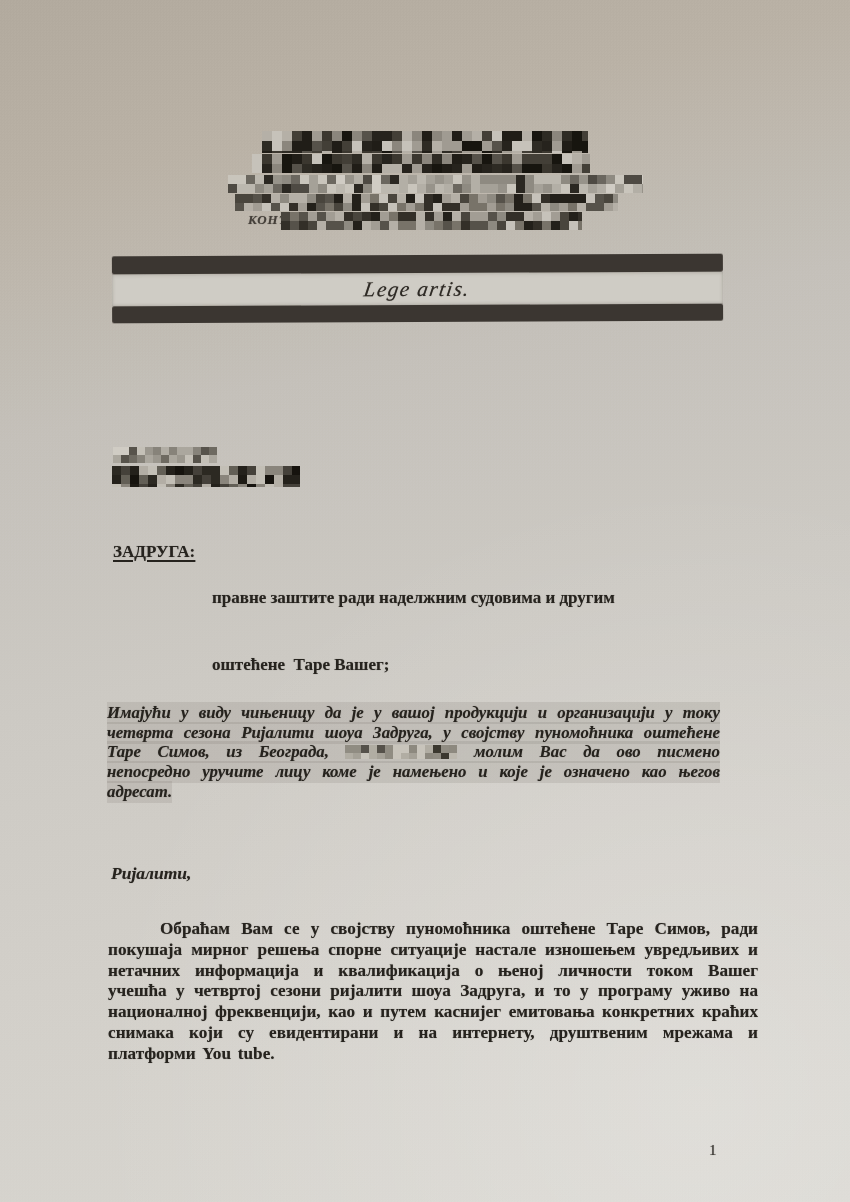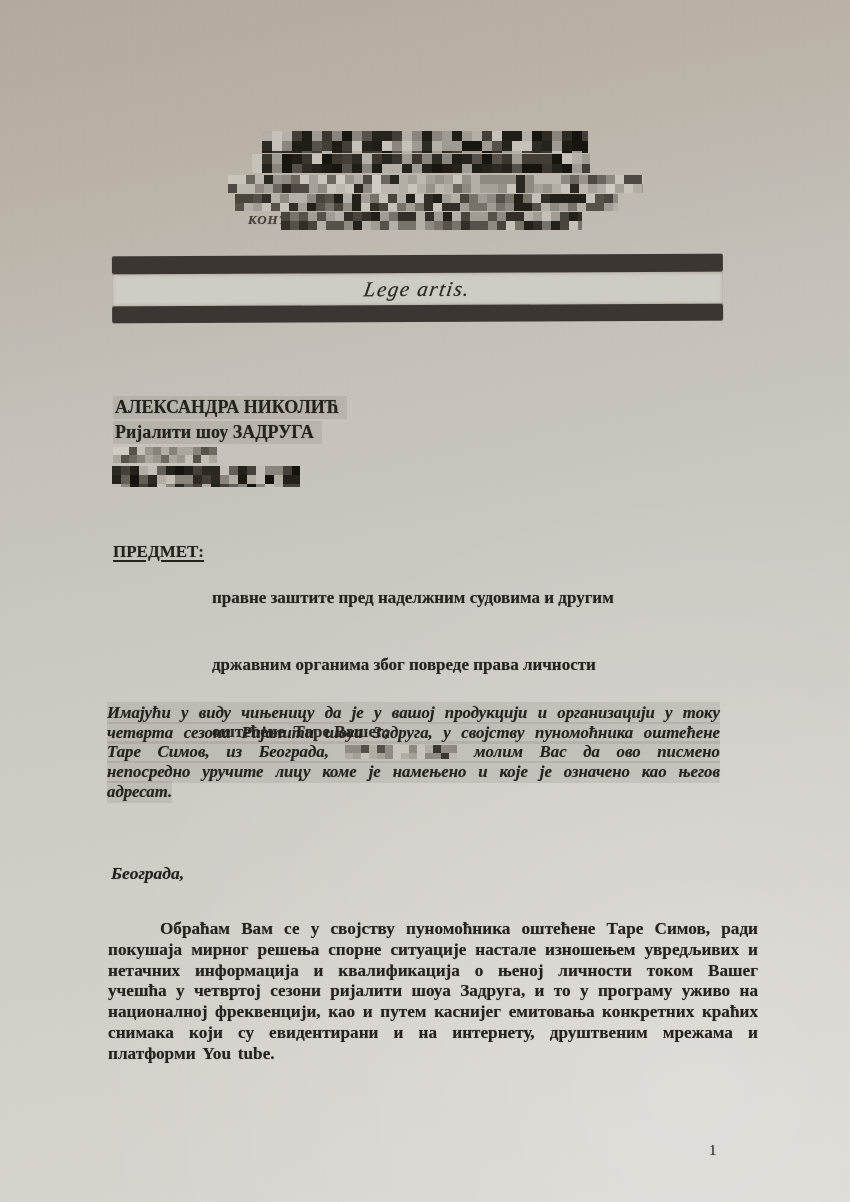--- a/index.html
+++ b/index.html
@@ -515,28 +515,20 @@
     </div>
 
     <div class="banner">
       <div class="bar bar-top"></div>
       <div class="strip">
         <span class="motto">Lege artis.</span>
       </div>
       <div class="bar bar-bottom"></div>
     </div>
 
-    <div class="recipient">
-      <div>
-        <span class="hl">АЛЕКСАНДРА НИКОЛИЋ</span>
-      </div>
-      <div>
-        <span class="hl">Ријалити шоу ЗАДРУГА</span>
-      </div>
-    </div>
     <div class="mosaic addr-r1">
         <i style="left: 0px; top: 0px; width: 8px; height: 8px; background: rgb(208, 204, 196);"></i>
         <i style="left: 8px; top: 0px; width: 8px; height: 8px; background: rgb(208, 204, 196);"></i>
         <i style="left: 16px; top: 0px; width: 8px; height: 8px; background: rgb(87, 83, 75);"></i>
         <i style="left: 24px; top: 0px; width: 8px; height: 8px; background: rgb(196, 192, 183);"></i>
         <i style="left: 32px; top: 0px; width: 8px; height: 8px; background: rgb(155, 151, 142);"></i>
         <i style="left: 40px; top: 0px; width: 8px; height: 8px; background: rgb(135, 131, 122);"></i>
         <i style="left: 48px; top: 0px; width: 8px; height: 8px; background: rgb(177, 173, 164);"></i>
         <i style="left: 56px; top: 0px; width: 8px; height: 8px; background: rgb(135, 131, 122);"></i>
         <i style="left: 64px; top: 0px; width: 8px; height: 8px; background: rgb(171, 167, 158);"></i>
@@ -618,30 +610,29 @@
         <i style="left: 126px; top: 18px; width: 9px; height: 9px; background: rgb(138, 133, 124);"></i>
         <i style="left: 135px; top: 18px; width: 9px; height: 9px; background: rgb(22, 19, 14);"></i>
         <i style="left: 144px; top: 18px; width: 9px; height: 9px; background: rgb(138, 133, 124);"></i>
         <i style="left: 153px; top: 18px; width: 9px; height: 9px; background: rgb(195, 191, 182);"></i>
         <i style="left: 162px; top: 18px; width: 9px; height: 9px; background: rgb(179, 174, 165);"></i>
         <i style="left: 171px; top: 18px; width: 9px; height: 9px; background: rgb(69, 65, 58);"></i>
         <i style="left: 180px; top: 18px; width: 9px; height: 9px; background: rgb(69, 65, 58);"></i>
       </div>
 
     <div class="subject">
-      <span class="subject-label">ПРЕДМЕТ:</span>
+      <span class="subject-label">ЗАДРУГА:</span>
       <div class="subject-lines">
-        <div class="subject-line">правне заштите пред наделжним судовима и другим</div>
-        <div class="subject-line">државним органима због повреде права личности</div>
+        <div class="subject-line">правне заштите ради наделжним судовима и другим</div>
         <div class="subject-line">оштећене  Таре Вашег;</div>
       </div>
     </div>
 
     <p class="intro"><span class="hl-i"><span>Имајући у виду чињеницу да је у вашој продукцији и организацији у току четврта сезона Ријалити шоуа Задруга, у својству пуномоћника оштећене Таре Симов, из Београда,</span> <span class="mosaic inline-redact"><i style="left: 0px; top: 0px; width: 8px; height: 8px; background: rgb(144, 140, 130);"></i><i style="left: 8px; top: 0px; width: 8px; height: 8px; background: rgb(144, 140, 130);"></i><i style="left: 16px; top: 0px; width: 8px; height: 8px; background: rgb(85, 81, 74);"></i><i style="left: 24px; top: 0px; width: 8px; height: 8px; background: rgb(177, 173, 163);"></i><i style="left: 32px; top: 0px; width: 8px; height: 8px; background: rgb(85, 81, 74);"></i><i style="left: 40px; top: 0px; width: 8px; height: 8px; background: rgb(144, 140, 130);"></i><i style="left: 48px; top: 0px; width: 8px; height: 8px; background: rgb(200, 196, 187);"></i><i style="left: 56px; top: 0px; width: 8px; height: 8px; background: rgb(200, 196, 187);"></i><i style="left: 64px; top: 0px; width: 8px; height: 8px; background: rgb(141, 137, 127);"></i><i style="left: 72px; top: 0px; width: 8px; height: 8px; background: rgb(200, 196, 187);"></i><i style="left: 80px; top: 0px; width: 8px; height: 8px; background: rgb(177, 173, 163);"></i><i style="left: 88px; top: 0px; width: 8px; height: 8px; background: rgb(59, 56, 47);"></i><i style="left: 96px; top: 0px; width: 8px; height: 8px; background: rgb(144, 140, 130);"></i><i style="left: 104px; top: 0px; width: 8px; height: 8px; background: rgb(141, 137, 127);"></i><i style="left: 0px; top: 8px; width: 8px; height: 8px; background: rgb(177, 173, 163);"></i><i style="left: 8px; top: 8px; width: 8px; height: 8px; background: rgb(165, 161, 151);"></i><i style="left: 16px; top: 8px; width: 8px; height: 8px; background: rgb(200, 196, 187);"></i><i style="left: 24px; top: 8px; width: 8px; height: 8px; background: rgb(177, 173, 163);"></i><i style="left: 32px; top: 8px; width: 8px; height: 8px; background: rgb(165, 161, 151);"></i><i style="left: 40px; top: 8px; width: 8px; height: 8px; background: rgb(144, 140, 130);"></i><i style="left: 48px; top: 8px; width: 8px; height: 8px; background: rgb(200, 196, 187);"></i><i style="left: 56px; top: 8px; width: 8px; height: 8px; background: rgb(177, 173, 163);"></i><i style="left: 64px; top: 8px; width: 8px; height: 8px; background: rgb(165, 161, 151);"></i><i style="left: 72px; top: 8px; width: 8px; height: 8px; background: rgb(200, 196, 187);"></i><i style="left: 80px; top: 8px; width: 8px; height: 8px; background: rgb(141, 137, 127);"></i><i style="left: 88px; top: 8px; width: 8px; height: 8px; background: rgb(144, 140, 130);"></i><i style="left: 96px; top: 8px; width: 8px; height: 8px; background: rgb(59, 56, 47);"></i><i style="left: 104px; top: 8px; width: 8px; height: 8px; background: rgb(188, 184, 174);"></i></span> <span>молим Вас да ово писмено непосредно уручите лицу коме је намењено и које је означено као његов адресат.</span></span></p>
 
-    <p class="salutation">Београда,</p>
+    <p class="salutation">Ријалити,</p>
 
     <p class="bodytext">Обраћам Вам се у својству пуномоћника оштећене Таре Симов, ради покушаја мирног решења спорне ситуације настале изношењем увредљивих и нетачних информација и квалификација о њеној личности током Вашег учешћа у четвртој сезони ријалити шоуа Задруга, и то у програму уживо на националној фреквенцији, као и путем каснијег емитовања конкретних краћих снимака који су евидентирани и на интернету, друштвеним мрежама и платформи You tube.</p>
 
     <div class="pagenum">1</div>
 
   </div>
 </div>
 
 </body></html>

